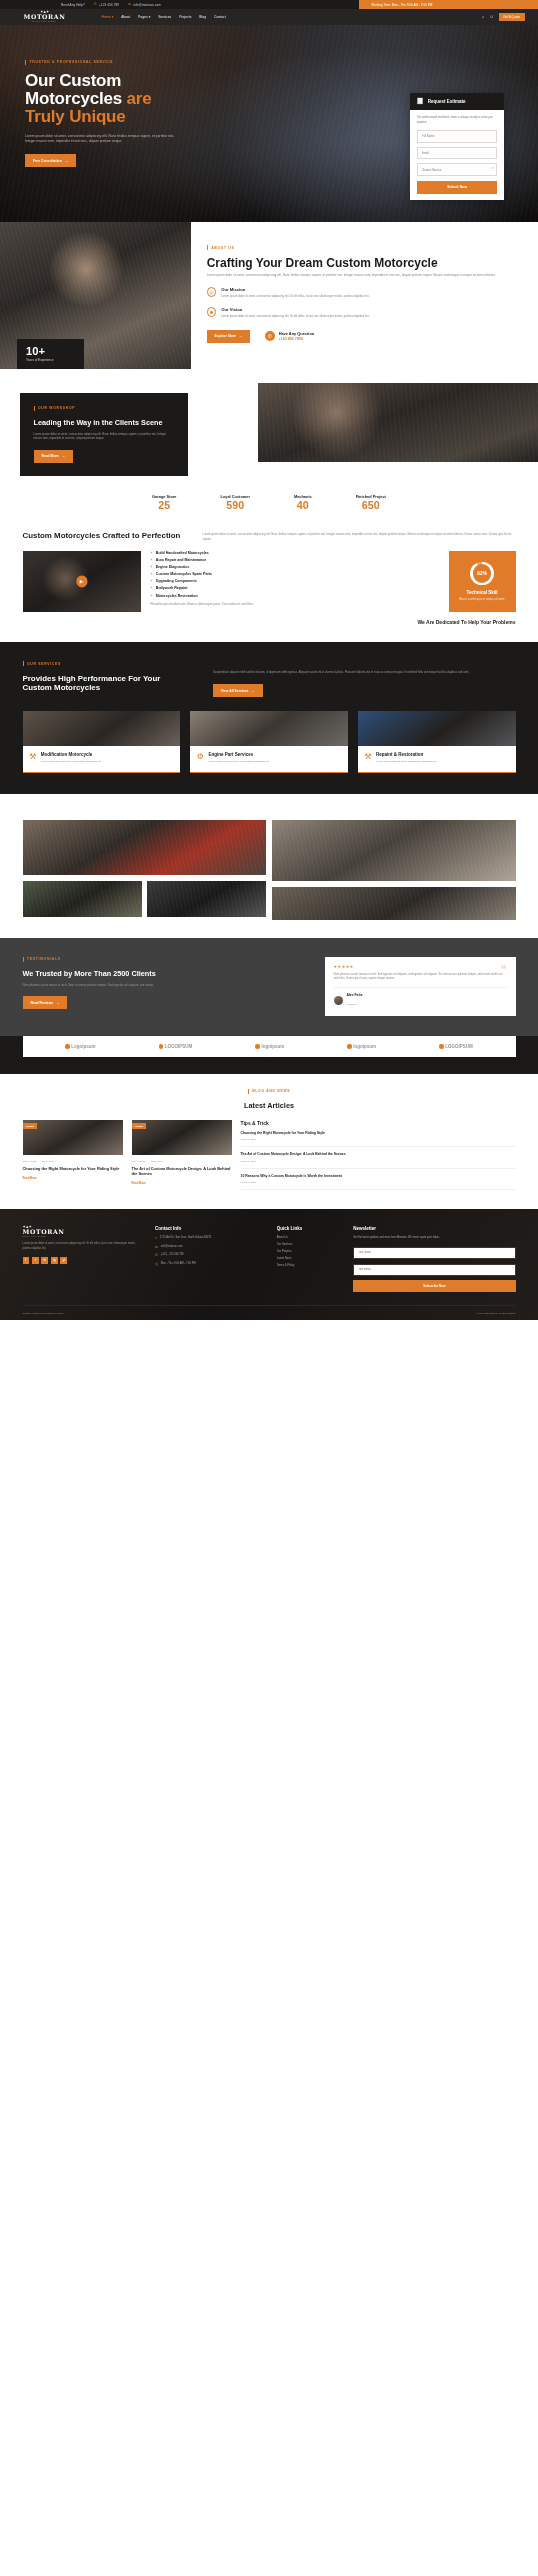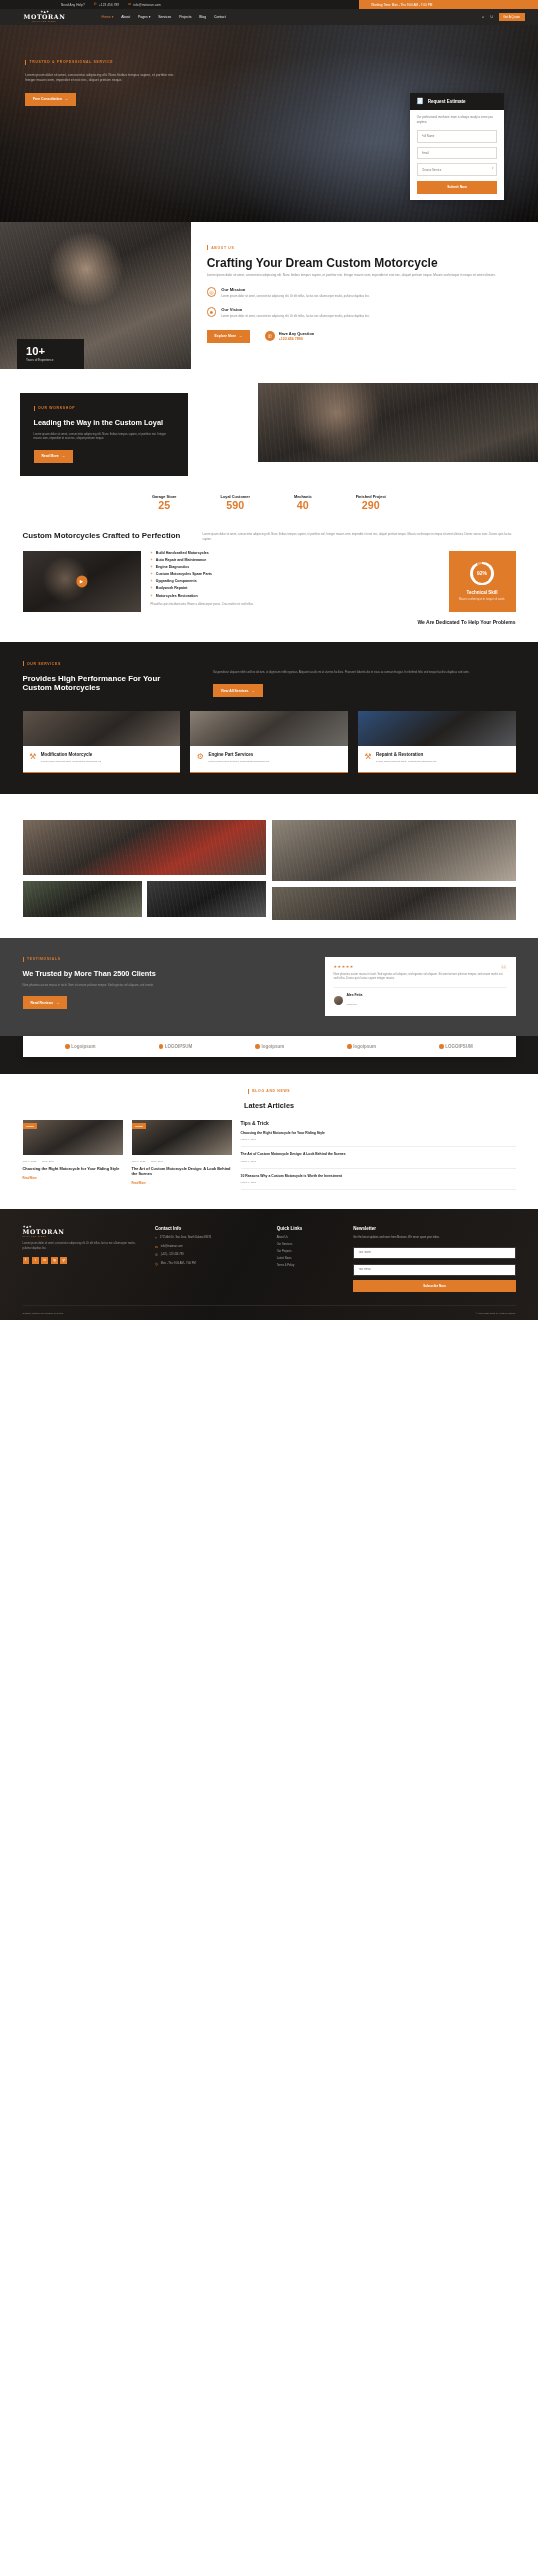--- a/index.html
+++ b/index.html
@@ -321,20 +321,26 @@
     </div>
   </div>
 
   <div class="hero">
     <div class="hero-inner">
       <div class="hero-left">
         <div class="eyebrow">
           <span class="bar"></span>
           <span>TRUSTED &amp; PROFESSIONAL SERVICE</span>
         </div>
+        <h1>
+          <span>Our Custom</span><br>
+          <span>Motorcycles</span>
+          <span class="accent">are</span><br>
+          <span class="accent">Truly Unique</span>
+        </h1>
         <p>Lorem ipsum dolor sit amet, consectetur adipiscing elit. Nunc finibus tempus sapien, et porttitor nisi. Integer mauris sem, imperdiet et erat nec, aliquet pretium neque.</p>
         <a href="#" class="btn-orange">
           <span>Free Consultation</span>
           <span>→</span>
         </a>
       </div>
     </div>
 
     <div class="est-card">
       <div class="est-head">
@@ -400,21 +406,21 @@
     </div>
   </div>
 
   <div class="leading">
     <div class="leading-img"></div>
     <div class="leading-card">
       <div class="eyebrow">
         <span class="bar"></span>
         <span>OUR WORKSHOP</span>
       </div>
-      <h2>Leading the Way in the Custom Loyal</h2>
+      <h2>Leading the Way in the Clients Scene</h2>
       <p>Lorem ipsum dolor sit amet, consectetur adipiscing elit. Nunc finibus tempus sapien, et porttitor nisi. Integer mauris sem, imperdiet et erat nec, aliquet pretium neque.</p>
       <a href="#" class="btn-orange">
         <span>Read More</span>
         <span>→</span>
       </a>
     </div>
   </div>
 
   <div class="counters">
     <div class="ctr">
@@ -424,21 +430,21 @@
     <div class="ctr">
       <div class="lbl">Loyal Customer</div>
       <div class="num">590</div>
     </div>
     <div class="ctr">
       <div class="lbl">Mechanic</div>
       <div class="num">40</div>
     </div>
     <div class="ctr">
       <div class="lbl">Finished Project</div>
-      <div class="num">290</div>
+      <div class="num">650</div>
     </div>
   </div>
 
   <div class="perf">
     <div class="container">
       <div class="perf-top">
         <h2>Custom Motorcycles Crafted to Perfection</h2>
         <p>Lorem ipsum dolor sit amet, consectetur adipiscing elit. Nunc finibus tempus sapien, et porttitor nisl. Integer mauris sem, imperdiet et erat nec, aliquet pretium neque. Mauris scelerisque in neque sit amet ultricies. Donec varius nunc. Donec quis luctus sapien.</p>
       </div>
       <div class="perf-body">

